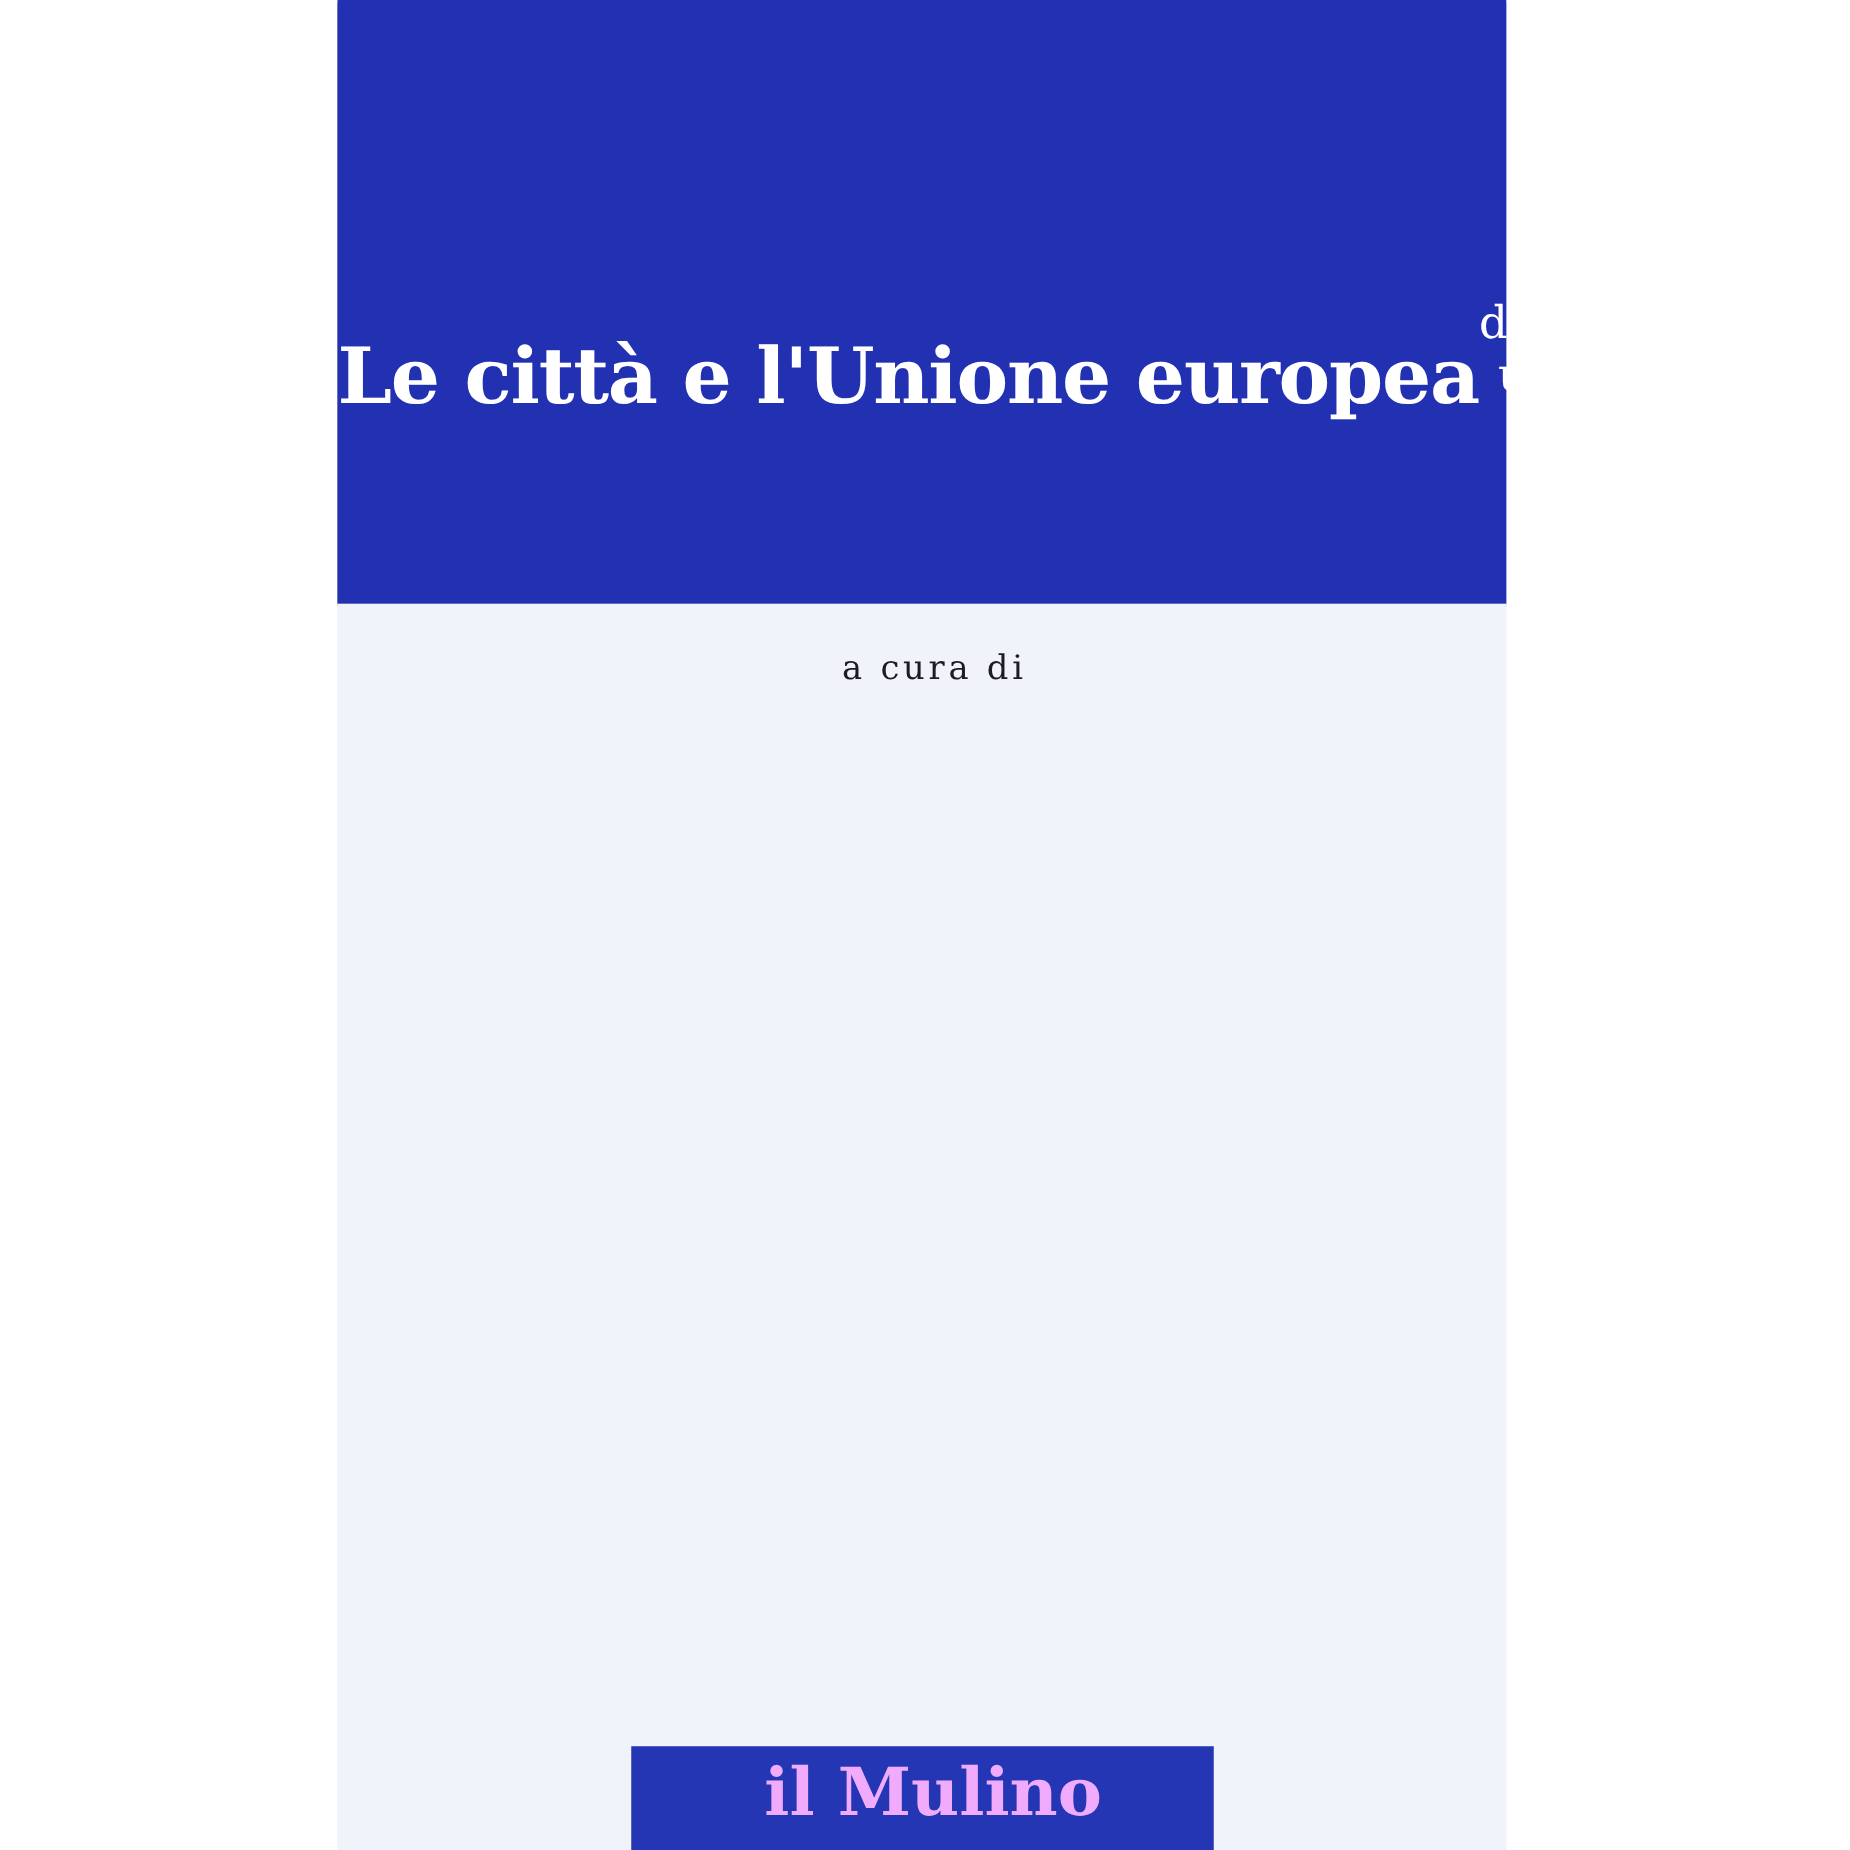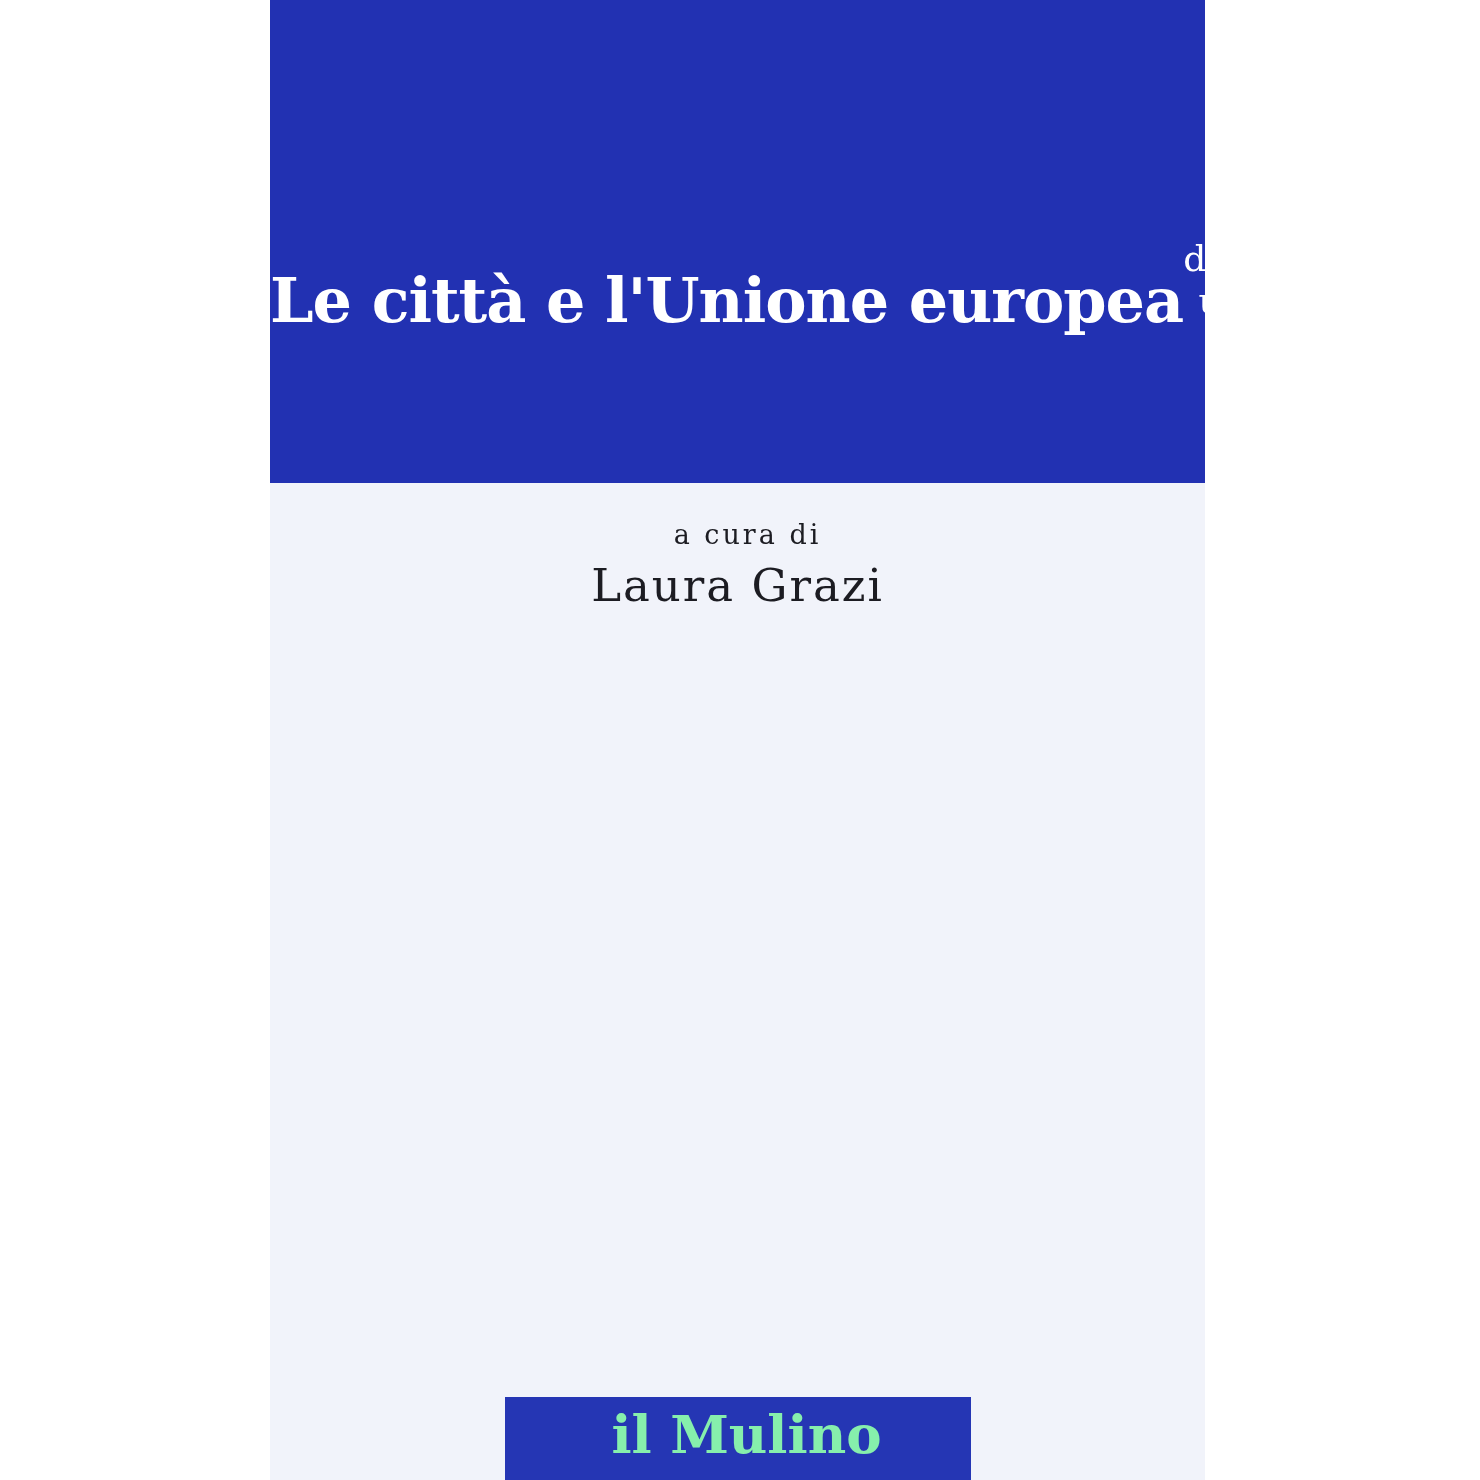--- a/index.html
+++ b/index.html
@@ -99,21 +99,21 @@
     bottom: 0;
     width: 466px;
     height: 83px;
     background: var(--publisher-blue, #2536b4);
     display: flex;
     align-items: center;
     justify-content: center;
   }
 
   .publisher-name {
-    color: #86efac;
+    color: #f0abfc;
     font-size: 53px;
     font-weight: bold;
     letter-spacing: 0px;
     padding-bottom: 10px;
     white-space: nowrap;
     margin-left: 18px;
   }
 </style>
 </head>
 <body>
@@ -124,21 +124,20 @@
     <div class="title-band">
       <div class="book-title">Le città e l'Unione europea</div>
       <div class="book-subtitle">
         <div>La dimensione urbana tra percorsi storici</div>
       </div>
     </div>
 
     <div class="cover-body">
       <div class="editor-block">
         <div class="editor-prefix">a cura di</div>
-        <div class="editor-name">Laura Grazi</div>
       </div>
 
       <div class="publisher-box">
         <div class="publisher-name">il Mulino</div>
       </div>
     </div>
 
   </div>
 </div>
 

